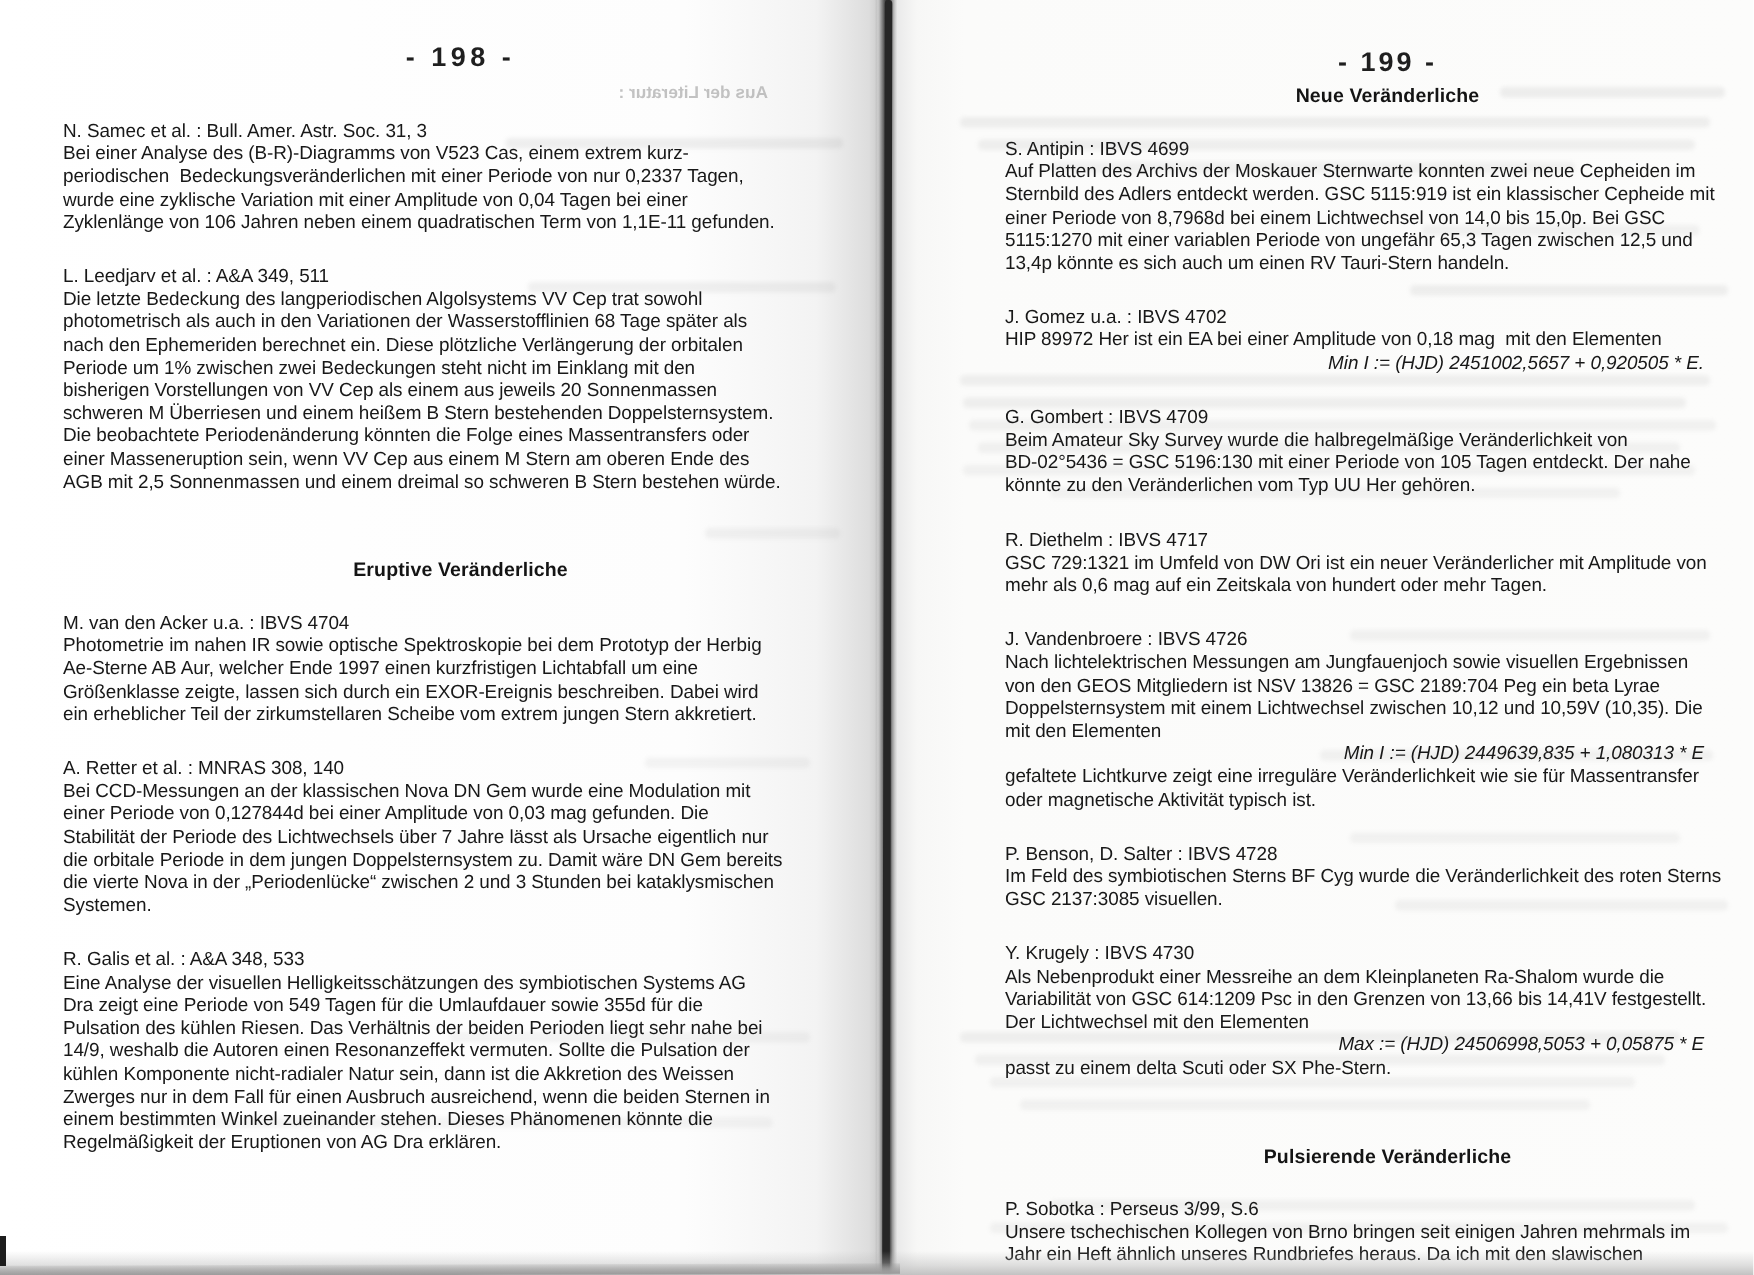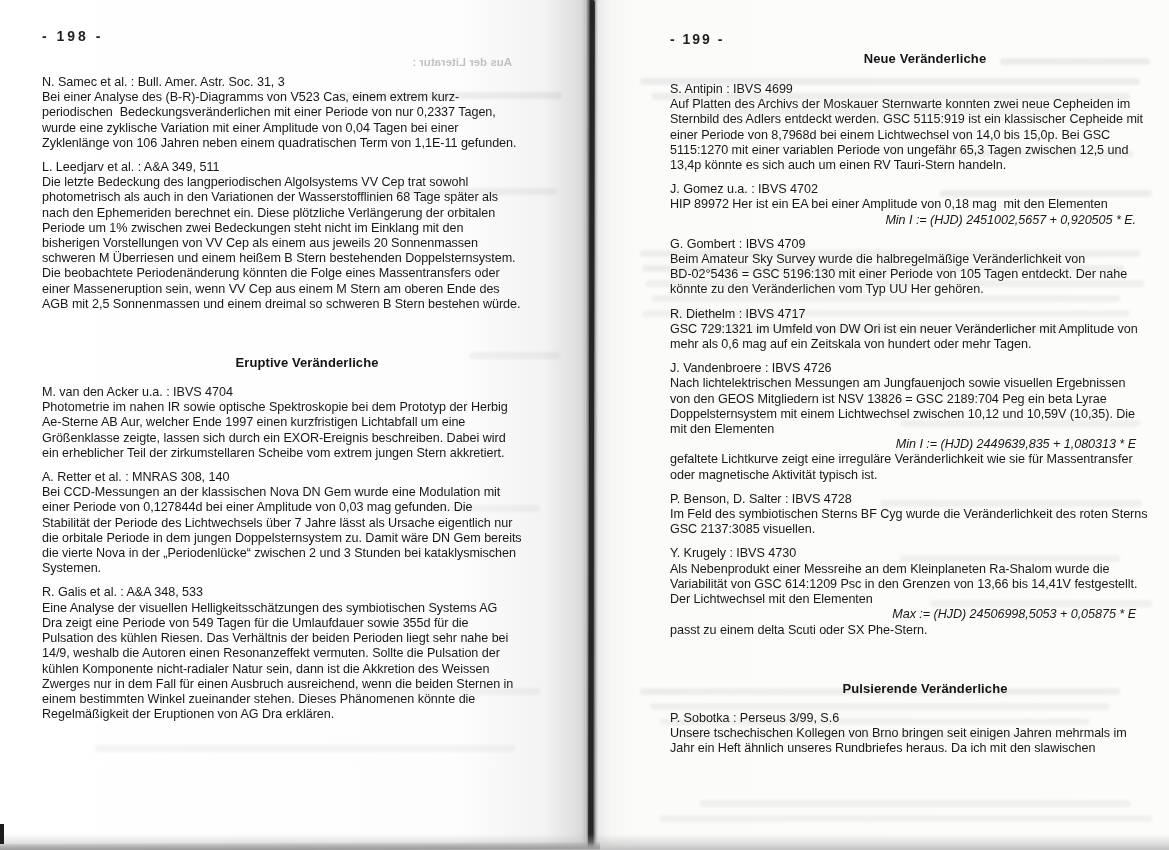--- a/index.html
+++ b/index.html
@@ -42,30 +42,30 @@
     transform:skewY(-0.15deg);
   }
   .edge-mark{
     position:absolute;left:0;top:824px;width:4px;height:20px;background:#1d1d1d;
   }
   
   .content{position:absolute;top:28px;}
   .content-left{left:42px;width:530px;}
   .content-right{left:670px;width:510px;top:31px;}
   .pagenum{
-    text-align:left;font-size:14px;font-weight:bold;letter-spacing:3px;
+    text-align:center;font-size:18px;font-weight:bold;letter-spacing:3px;
     color:#1f1f1f;
   }
   .content-left .pagenum{margin-bottom:31px;}
   .content-right .pagenum{margin-bottom:3px;letter-spacing:2px;}
   .t-line,.t-head,.t-center{
     font-size:12.6px;line-height:15.2px;white-space:pre;
     letter-spacing:-0.05px;color:#181818;
   }
-  .t-head{margin-top:9px;}
+  .t-head{margin-top:21px;}
   .t-center{text-align:right;font-style:italic;}
   .content-right .t-center{padding-right:44px;}
   .t-heading{
     font-weight:bold;font-size:13px;text-align:center;
     margin-top:43px;margin-bottom:15px;letter-spacing:.1px;color:#141414;
   }
   .t-heading-first{margin-top:4px;margin-bottom:16px;}
   
   .bleed{
     position:absolute;height:7px;border-radius:3px;

